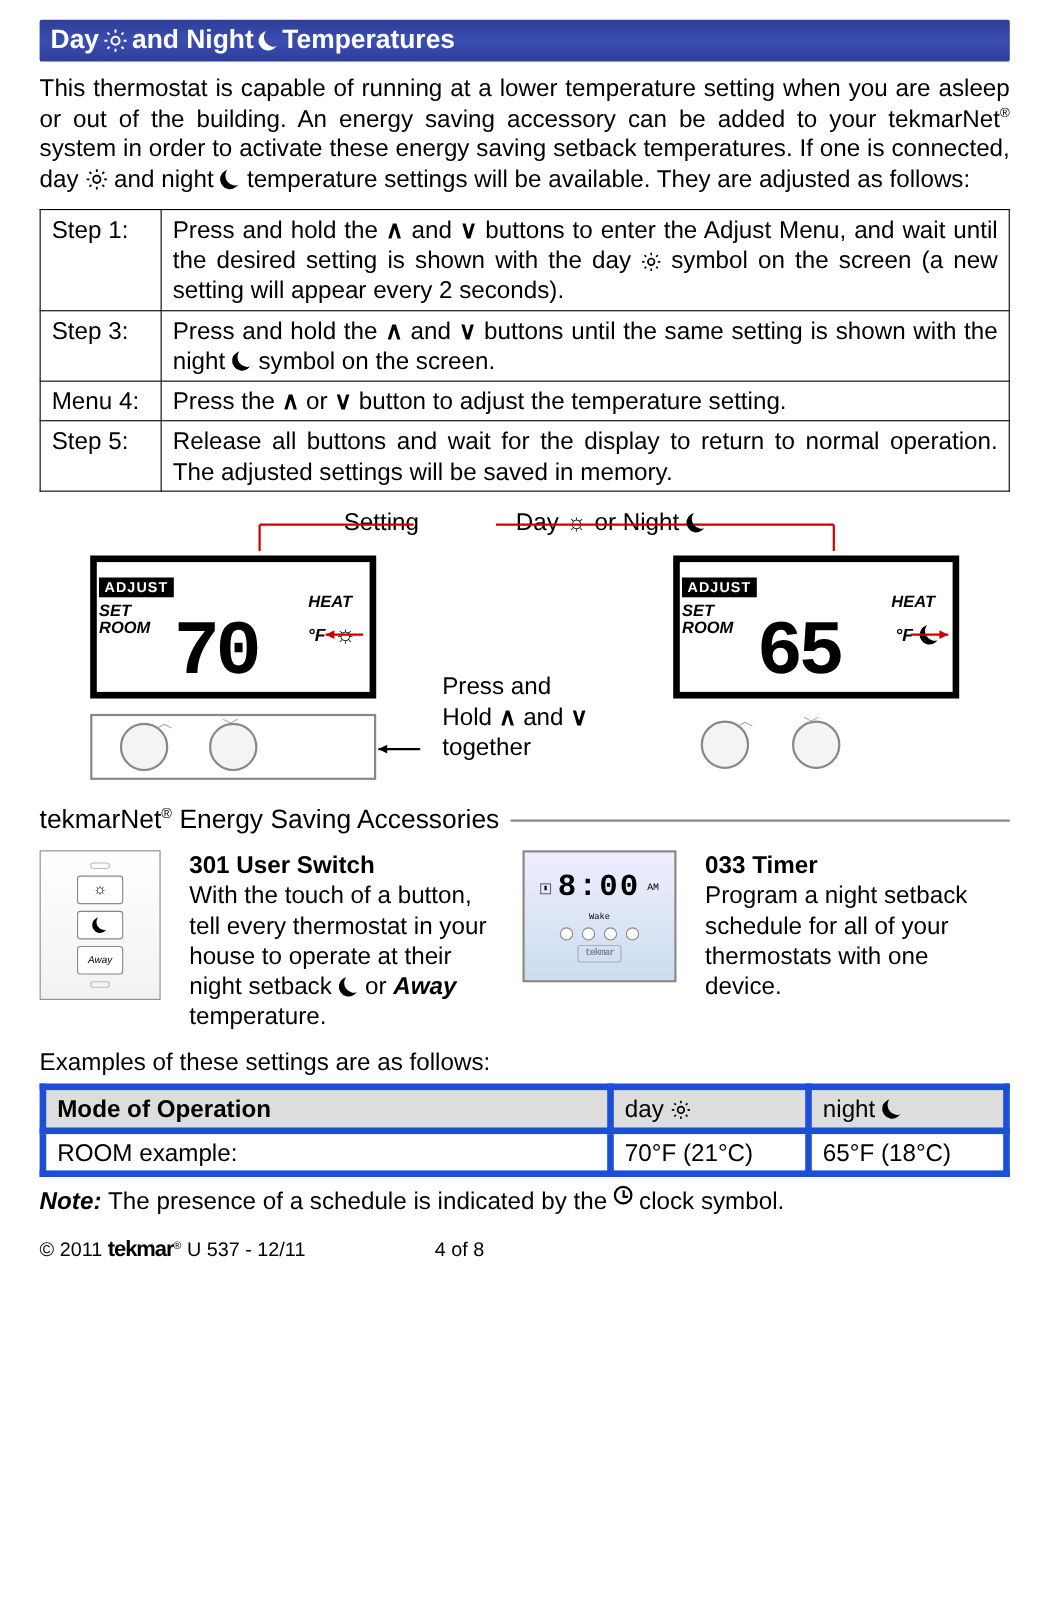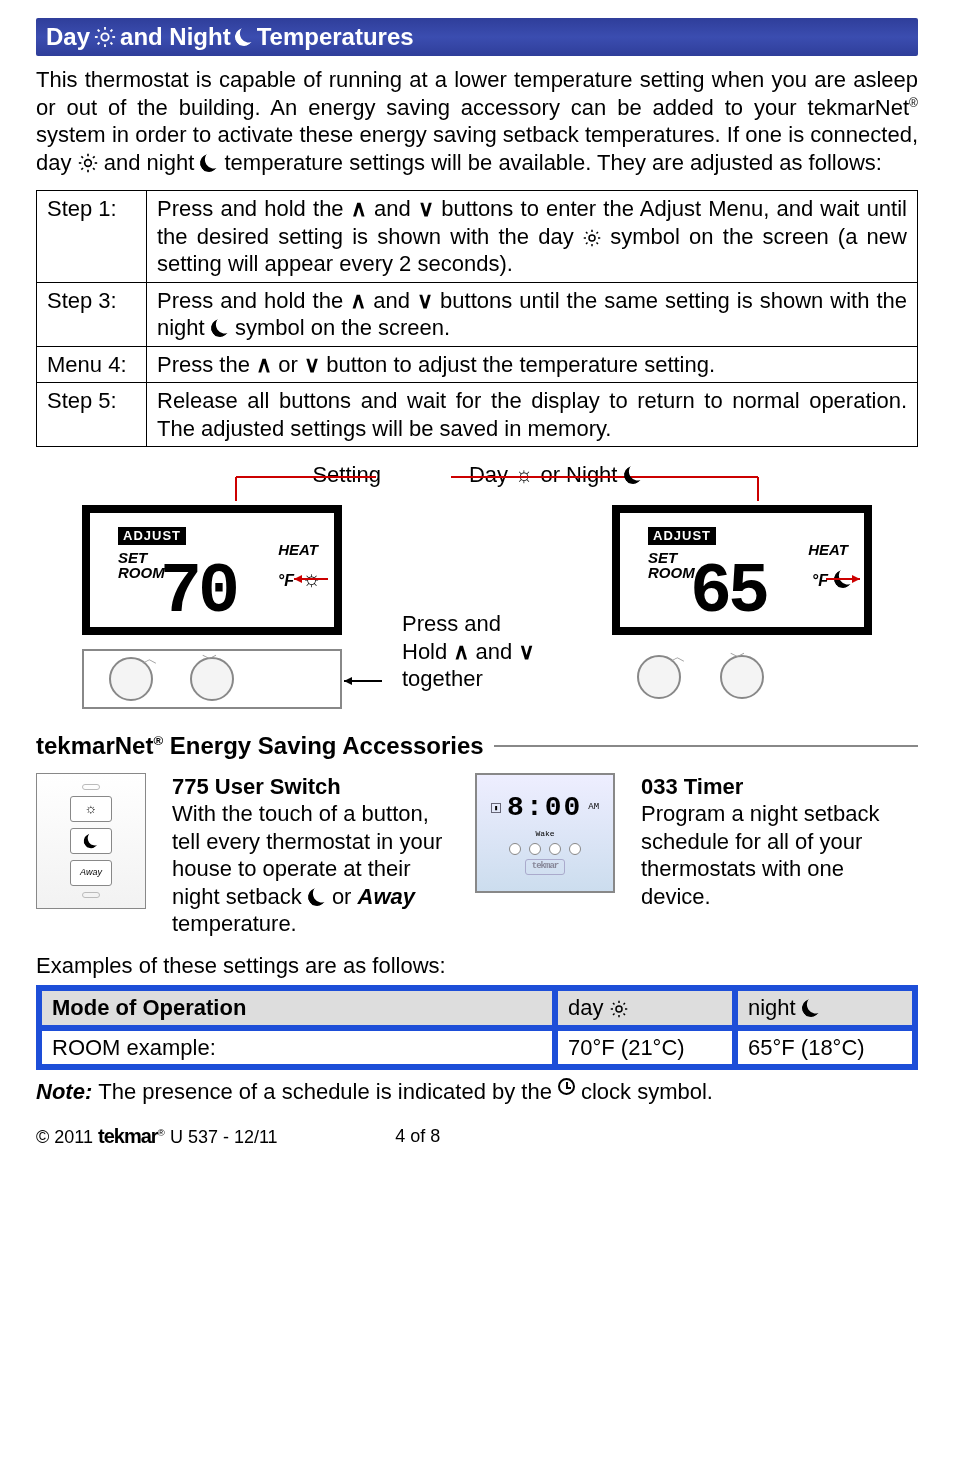--- a/index.html
+++ b/index.html
@@ -51,26 +51,26 @@
   }
   .label-row {
     display: flex;
     justify-content: center;
     gap: 88px;
     font-size: 22px;
     margin-bottom: 4px;
   }
   .thermo-block { display:flex; flex-direction:column; align-items:center; }
   .lcd {
-    border: 8px solid #000000;
+    border: 6px solid #000000;
     width: 260px;
     height: 130px;
     position: relative;
     background: #fff;
-    padding: 6px 28px;
+    padding: 6px 2px;
   }
   .adjust-tag {
     background: #000; color: #fff;
     font-size: 13px; font-weight: bold;
     padding: 1px 5px;
     display: inline-block;
     letter-spacing: 1px;
   }
   .set-room {
     font-style: italic; font-weight: bold;
@@ -119,21 +119,21 @@
     top: -2px;
     font-size: 16px;
     color: #999;
   }
   .press-hold-label {
     font-size: 22px;
     width: 150px;
   }
 
   .subhead {
-    font-weight: bold;
+    font-weight: normal;
     font-size: 24px;
     margin-top: 22px;
     display:flex; align-items:center; gap:10px;text-align:right;
   }
   .subhead .rule { flex:1; height:2px; background:#888; }
 
   .accessories {
     display: flex;
     gap: 26px;
     margin-top: 12px;
@@ -391,21 +391,21 @@
   <div class="acc-img">
     <div class="tab"></div>
     <div class="switch-btn">☼</div>
     <div class="switch-btn">
         <span class="moon" style="transform:rotate(-35deg) scale(0.8);"></span>
       </div>
     <div class="switch-btn" style="font-size:9px;font-style:italic;">Away</div>
     <div class="tab"></div>
   </div>
   <div class="acc-text">
-    <div class="acc-title">775 User Switch</div>
+    <div class="acc-title">301 User Switch</div>
     <span class="justify"><span>With the touch of a button, tell every thermostat in your house to operate at their night setback </span><span class="moon"></span> <span>or </span><b><i>Away</i></b><span> temperature.</span></span>
   </div>
 
   <div class="acc-img2">
     <div style="display:flex; align-items:center; gap:6px;">
       <span style="font-size:7px;border:1px solid #667;padding:0 2px;">▮</span>
       <span class="dig">8:00</span>
       <span style="font-size:9px;">AM</span>
     </div>
     <div class="tiny">Wake</div>

